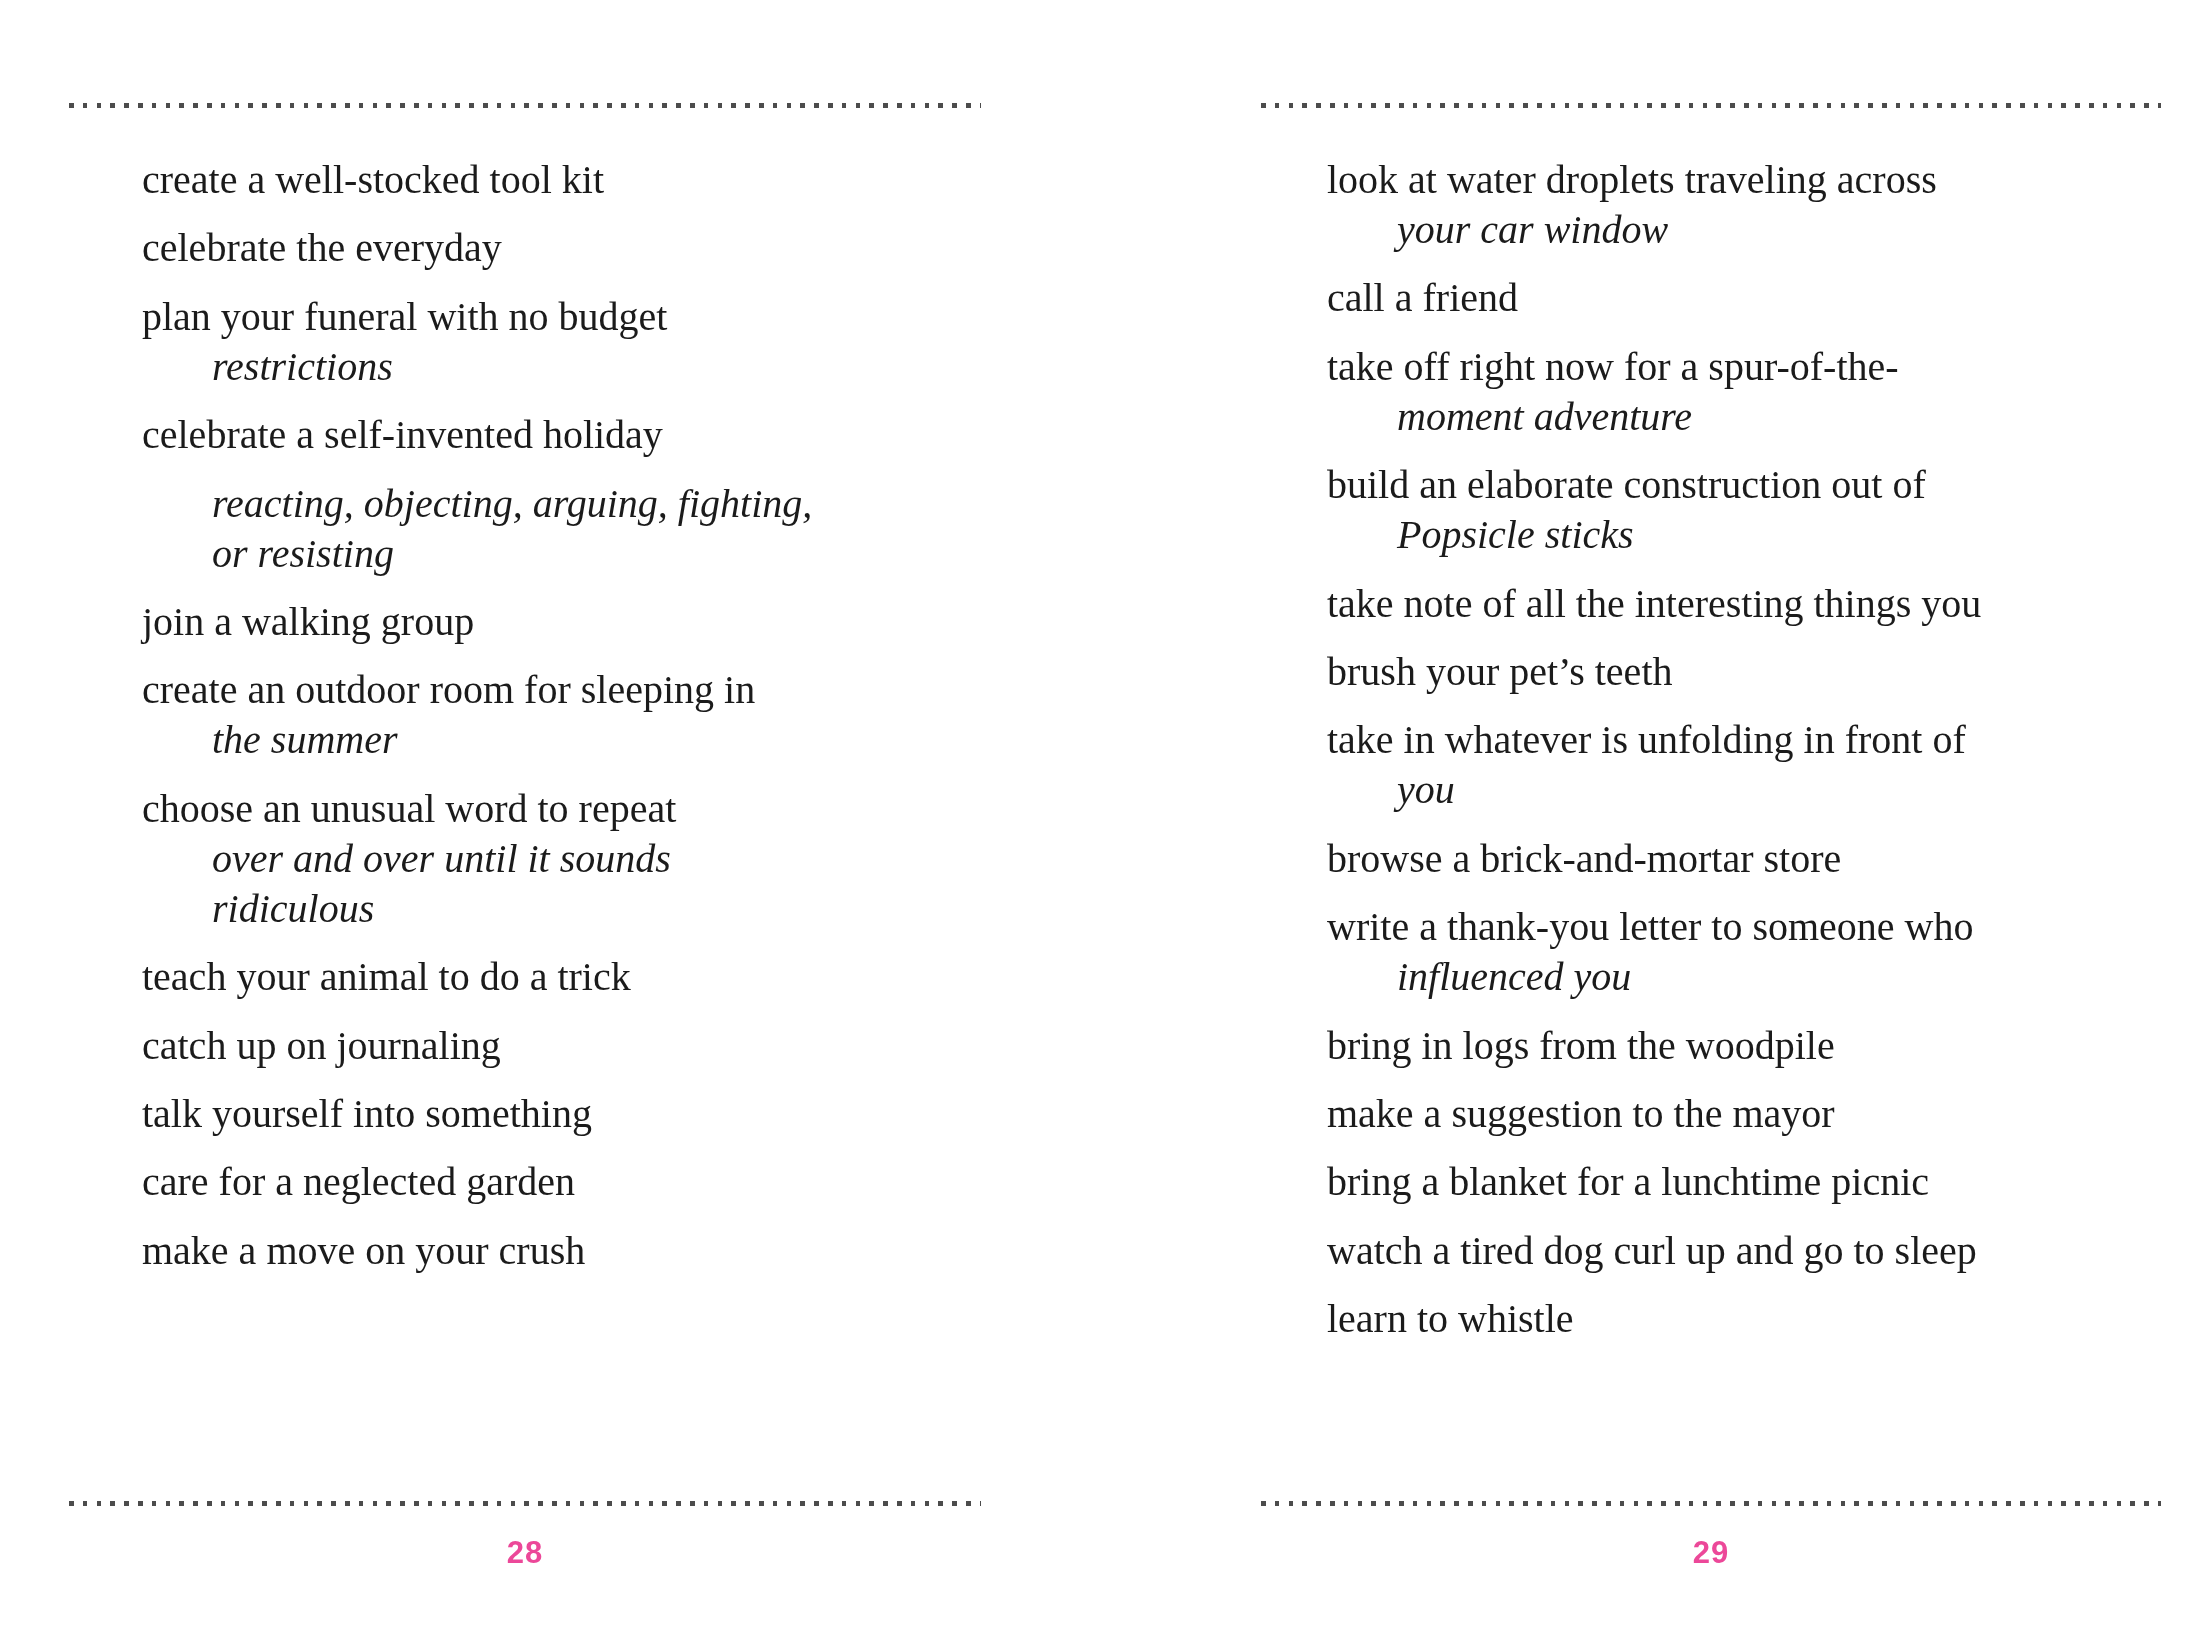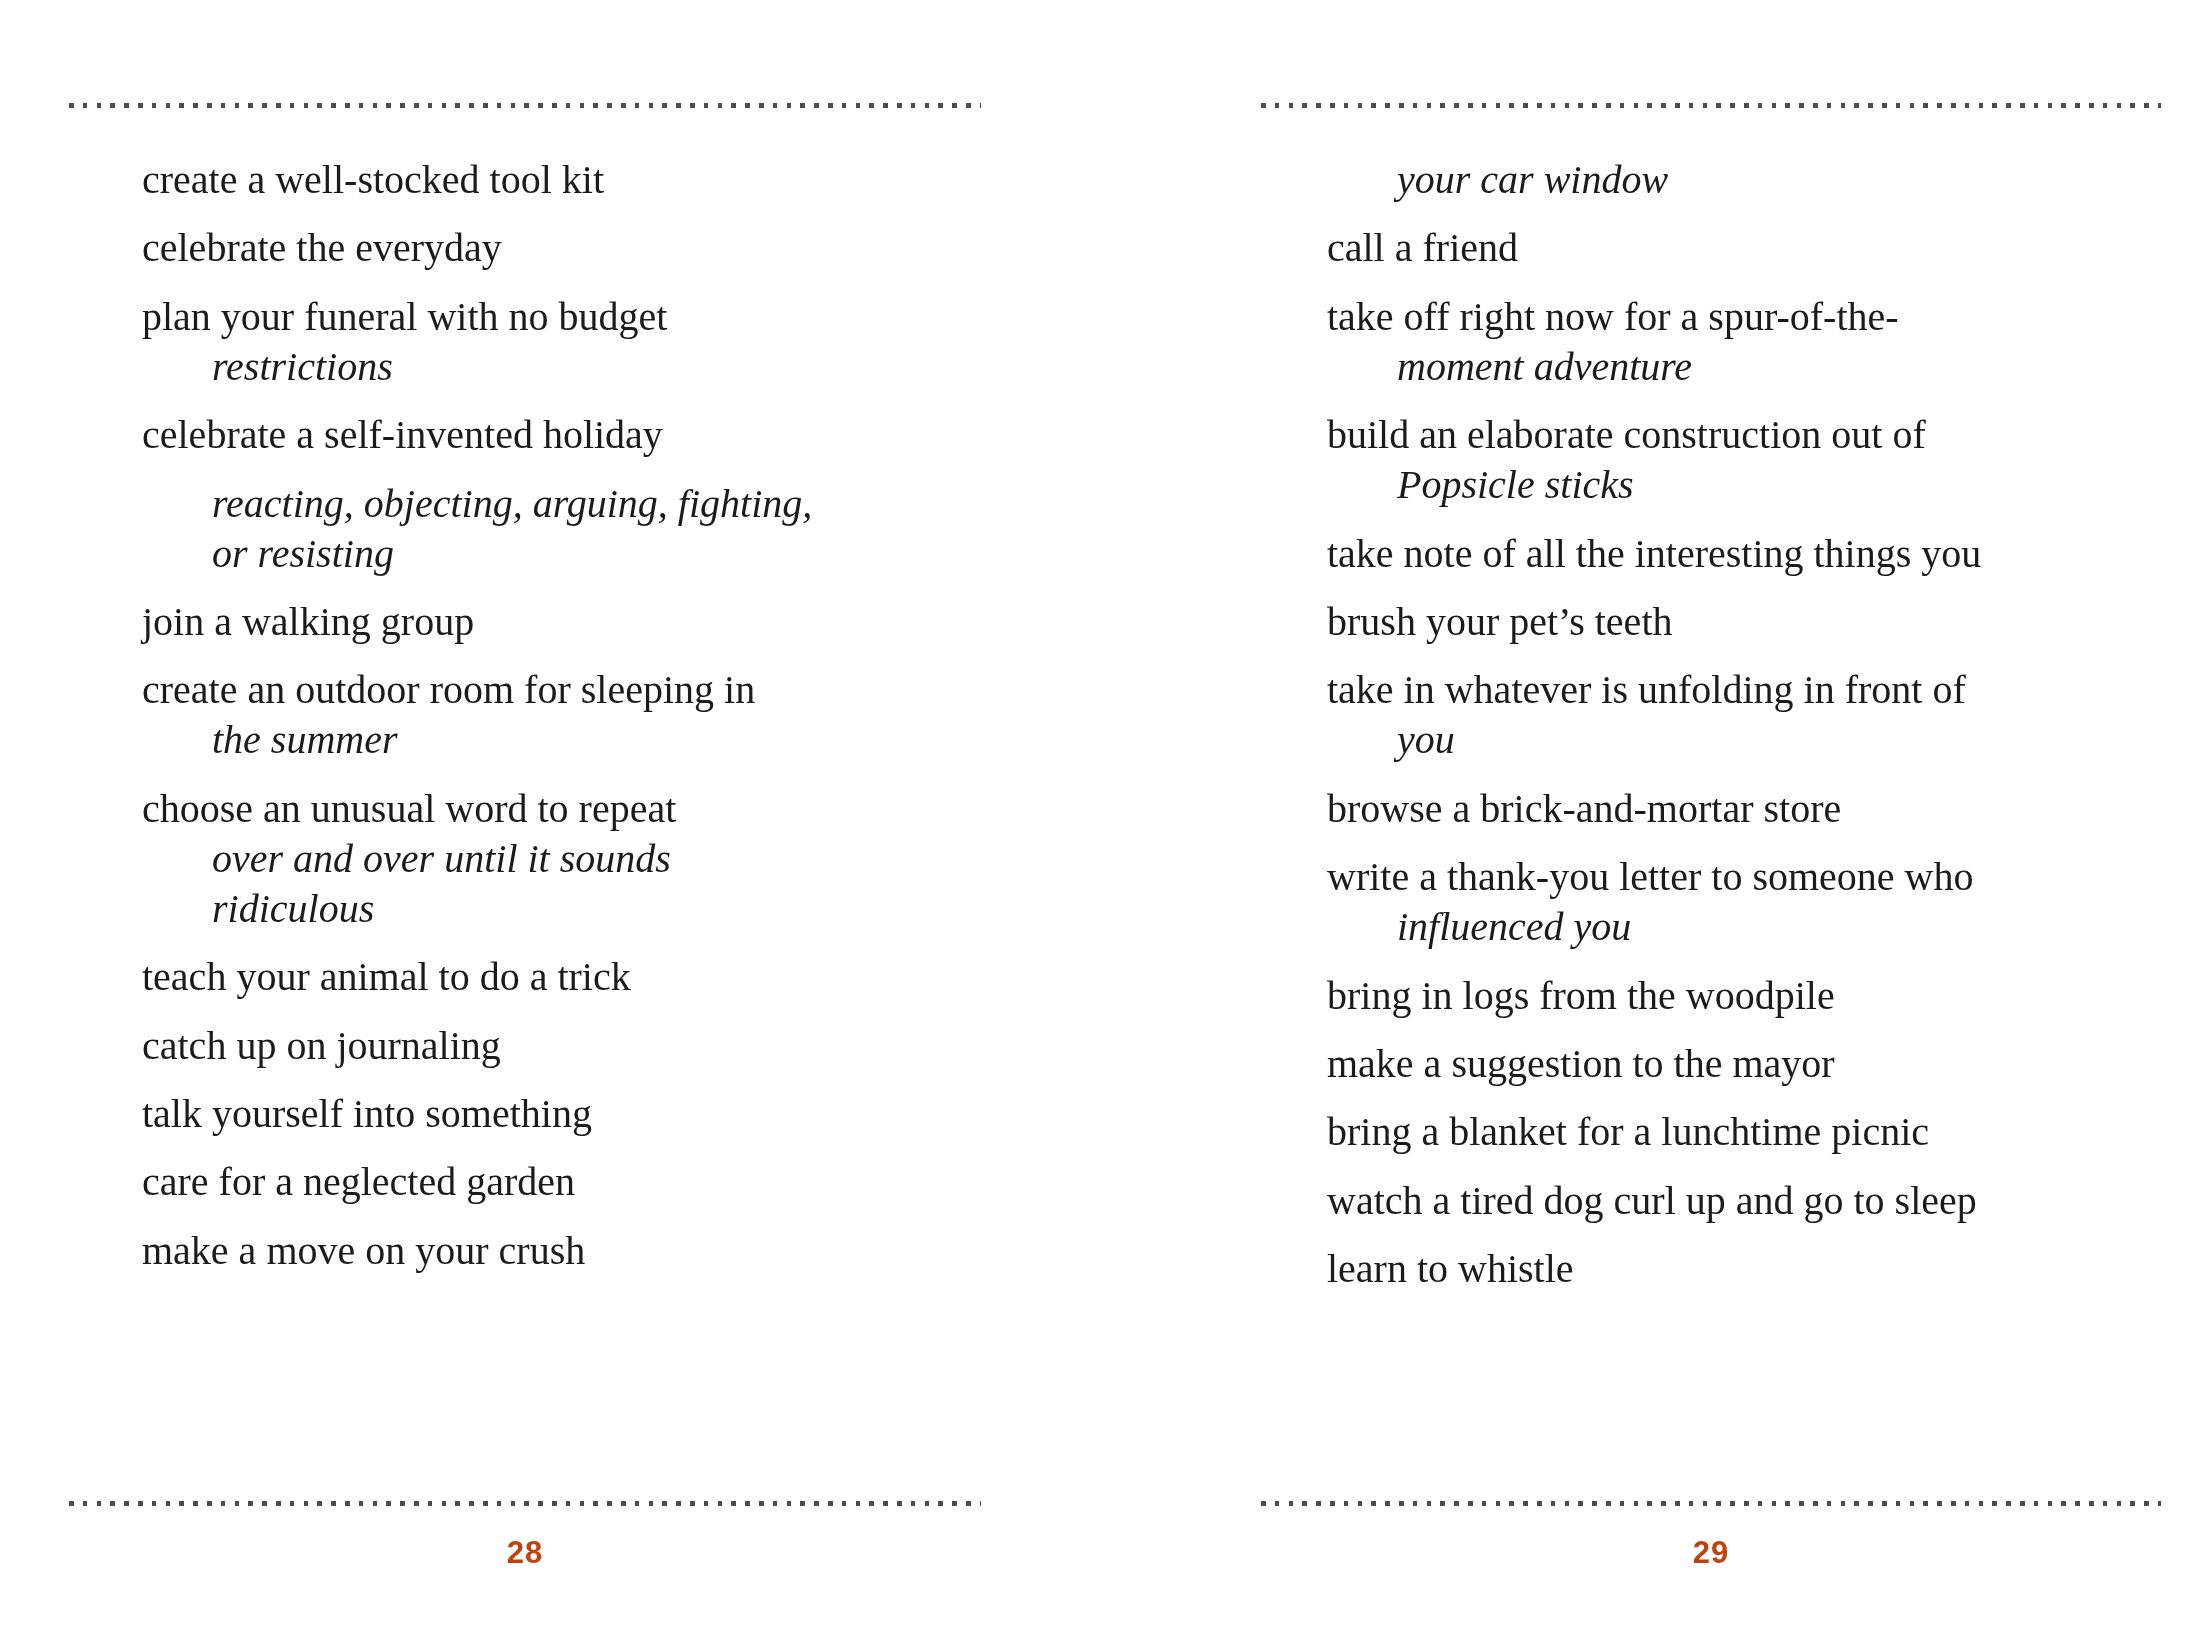--- a/index.html
+++ b/index.html
@@ -53,21 +53,21 @@
   .pagenum {
     position: absolute;
     top: 1535px;
     left: 0;
     width: 100%;
     text-align: center;
     font-family: "Liberation Sans", sans-serif;
     font-weight: 700;
     font-size: 31px;
     letter-spacing: 0.9px;
-    color: #c2410c;
+    color: #ec4899;
   }
 </style>
 </head>
 <body>
 
 <main>
 
   <section class="page page-left">
     <div class="rule rule-top"></div>
     <ul class="list">
@@ -117,20 +117,21 @@
         </li>
       </ul>
     <div class="rule rule-bottom"></div>
     <div class="pagenum">28</div>
   </section>
 
   <section class="page page-right">
     <div class="rule rule-top"></div>
     <ul class="list">
         <li>
+          <span class="line">look at water droplets traveling across</span>
           <span class="line cont">your car window</span>
         </li>
         <li>
           <span class="line">call a friend</span>
         </li>
         <li>
           <span class="line">take off right now for a spur-of-the-</span>
           <span class="line cont">moment adventure</span>
         </li>
         <li>

